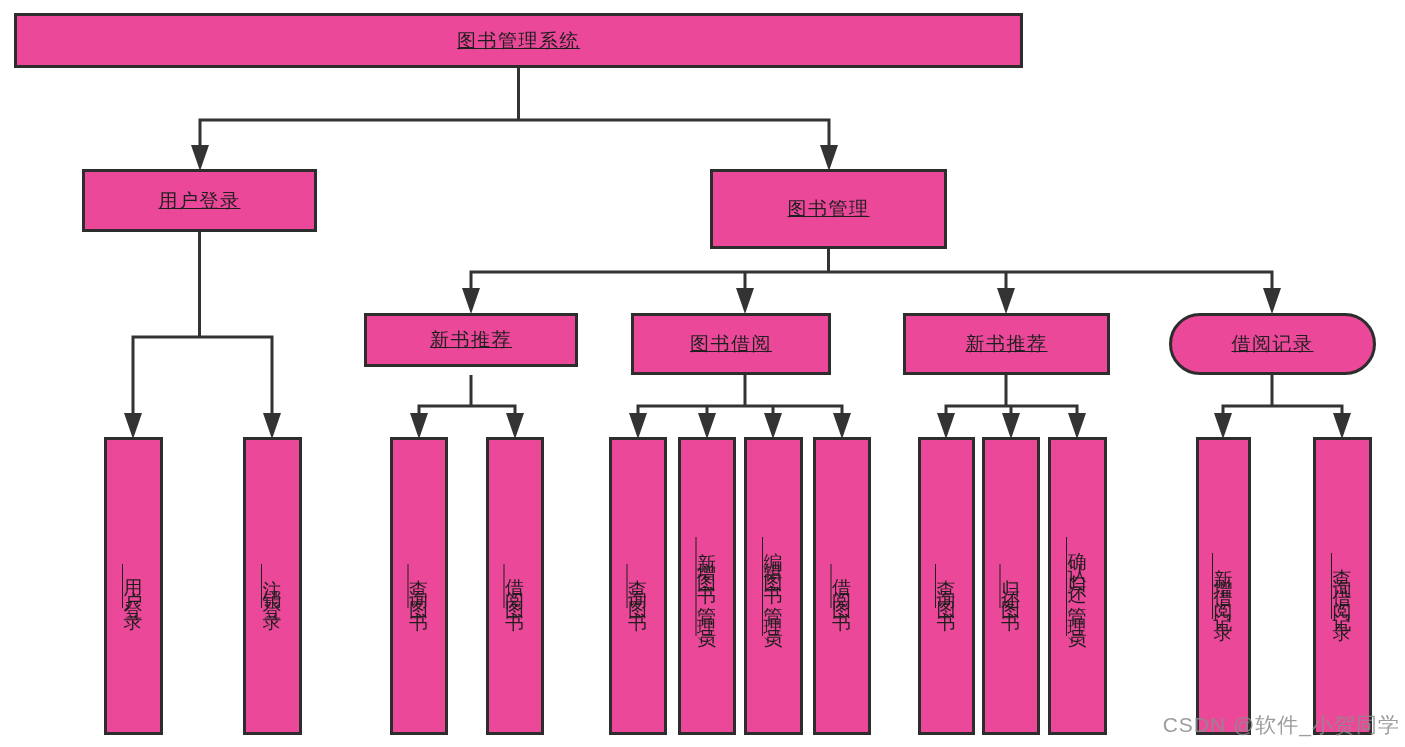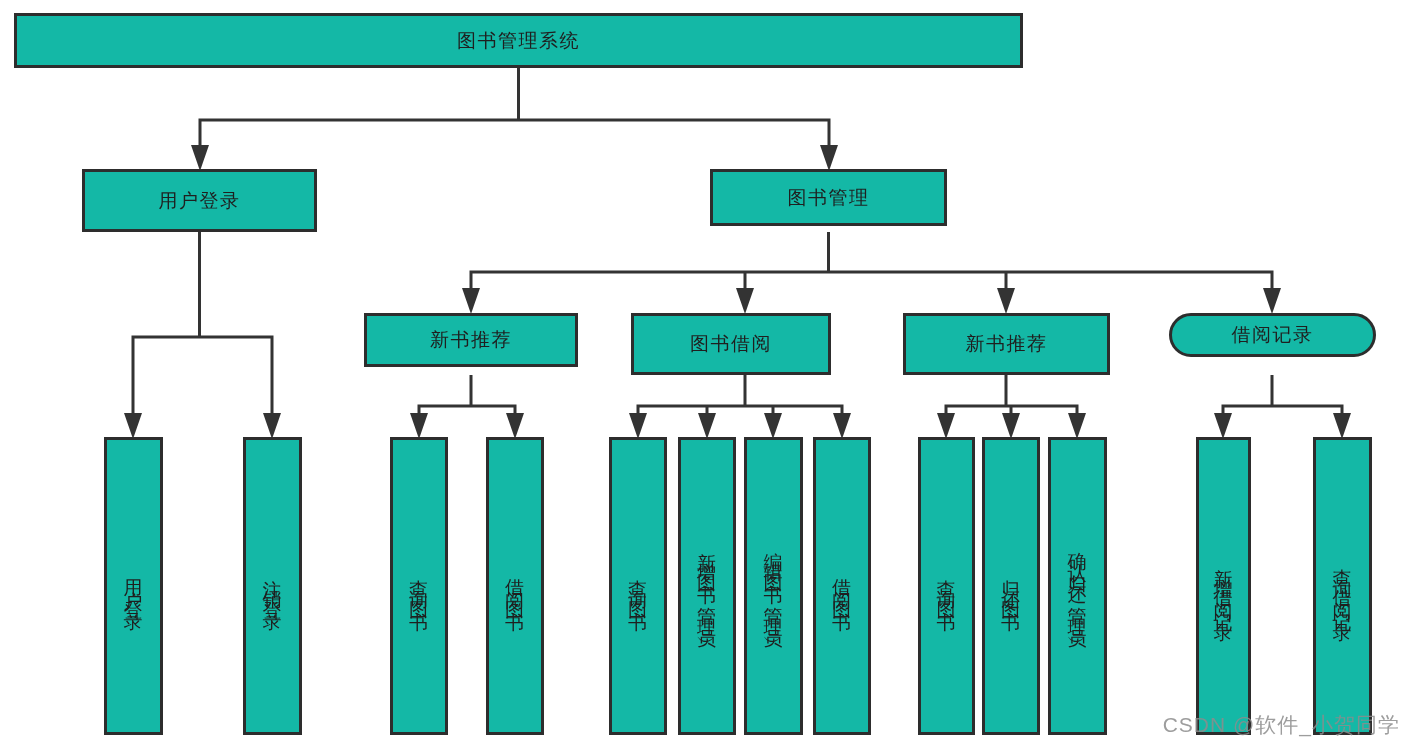--- a/index.html
+++ b/index.html
@@ -18,26 +18,27 @@
   .connectors {
     position: absolute;
     left: 0;
     top: 0;
     z-index: 1;
   }
   .box {
     position: absolute;
     box-sizing: border-box;
     border: 3px solid #2d2d2d;
-    background: #14b8a6;
+    background: #ec4899;
     display: flex;
     align-items: center;
     justify-content: center;
     z-index: 2;
     color: #1f1f1f;
+    text-decoration: underline;
   }
   .box.h span {
     font-size: 19px;
     letter-spacing: 1.5px;
     white-space: nowrap;
   }
   .box.v span {
     writing-mode: vertical-rl;
     text-orientation: mixed;
     font-size: 19px;
@@ -102,34 +103,34 @@
     </g>
   </svg>
 
   <div class="box h" style="left:14px; top:13px; width:1009px; height:55px;">
     <span>图书管理系统</span>
   </div>
 
   <div class="box h" style="left:82px; top:169px; width:235px; height:63px;">
     <span>用户登录</span>
   </div>
-  <div class="box h" style="left:710px; top:169px; width:237px; height:57px;">
+  <div class="box h" style="left:710px; top:169px; width:237px; height:80px;">
     <span>图书管理</span>
   </div>
 
   <div class="box h" style="left:364px; top:313px; width:214px; height:54px;">
     <span>新书推荐</span>
   </div>
   <div class="box h" style="left:631px; top:313px; width:200px; height:62px;">
     <span>图书借阅</span>
   </div>
   <div class="box h" style="left:903px; top:313px; width:207px; height:62px;">
     <span>新书推荐</span>
   </div>
-  <div class="box h" style="left:1169px; top:313px; width:207px; height:44px;border-radius:31px;">
+  <div class="box h" style="left:1169px; top:313px; width:207px; height:62px;border-radius:31px;">
     <span>借阅记录</span>
   </div>
 
   <div class="box v" style="left:104px; top:437px; width:59px; height:298px;">
     <span>用户登录</span>
   </div>
   <div class="box v" style="left:243px; top:437px; width:59px; height:298px;">
     <span>注销登录</span>
   </div>
 

